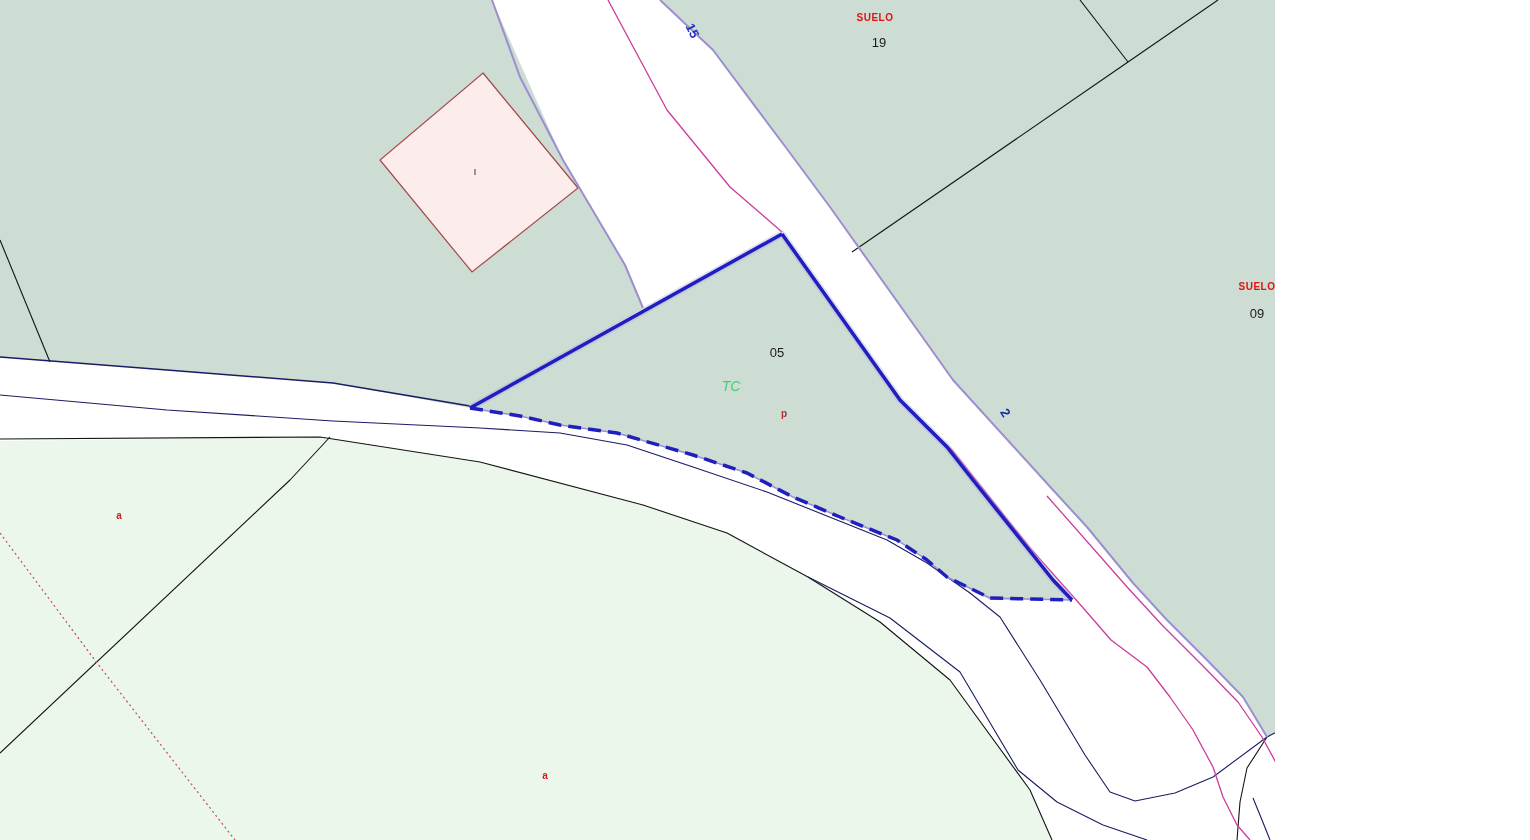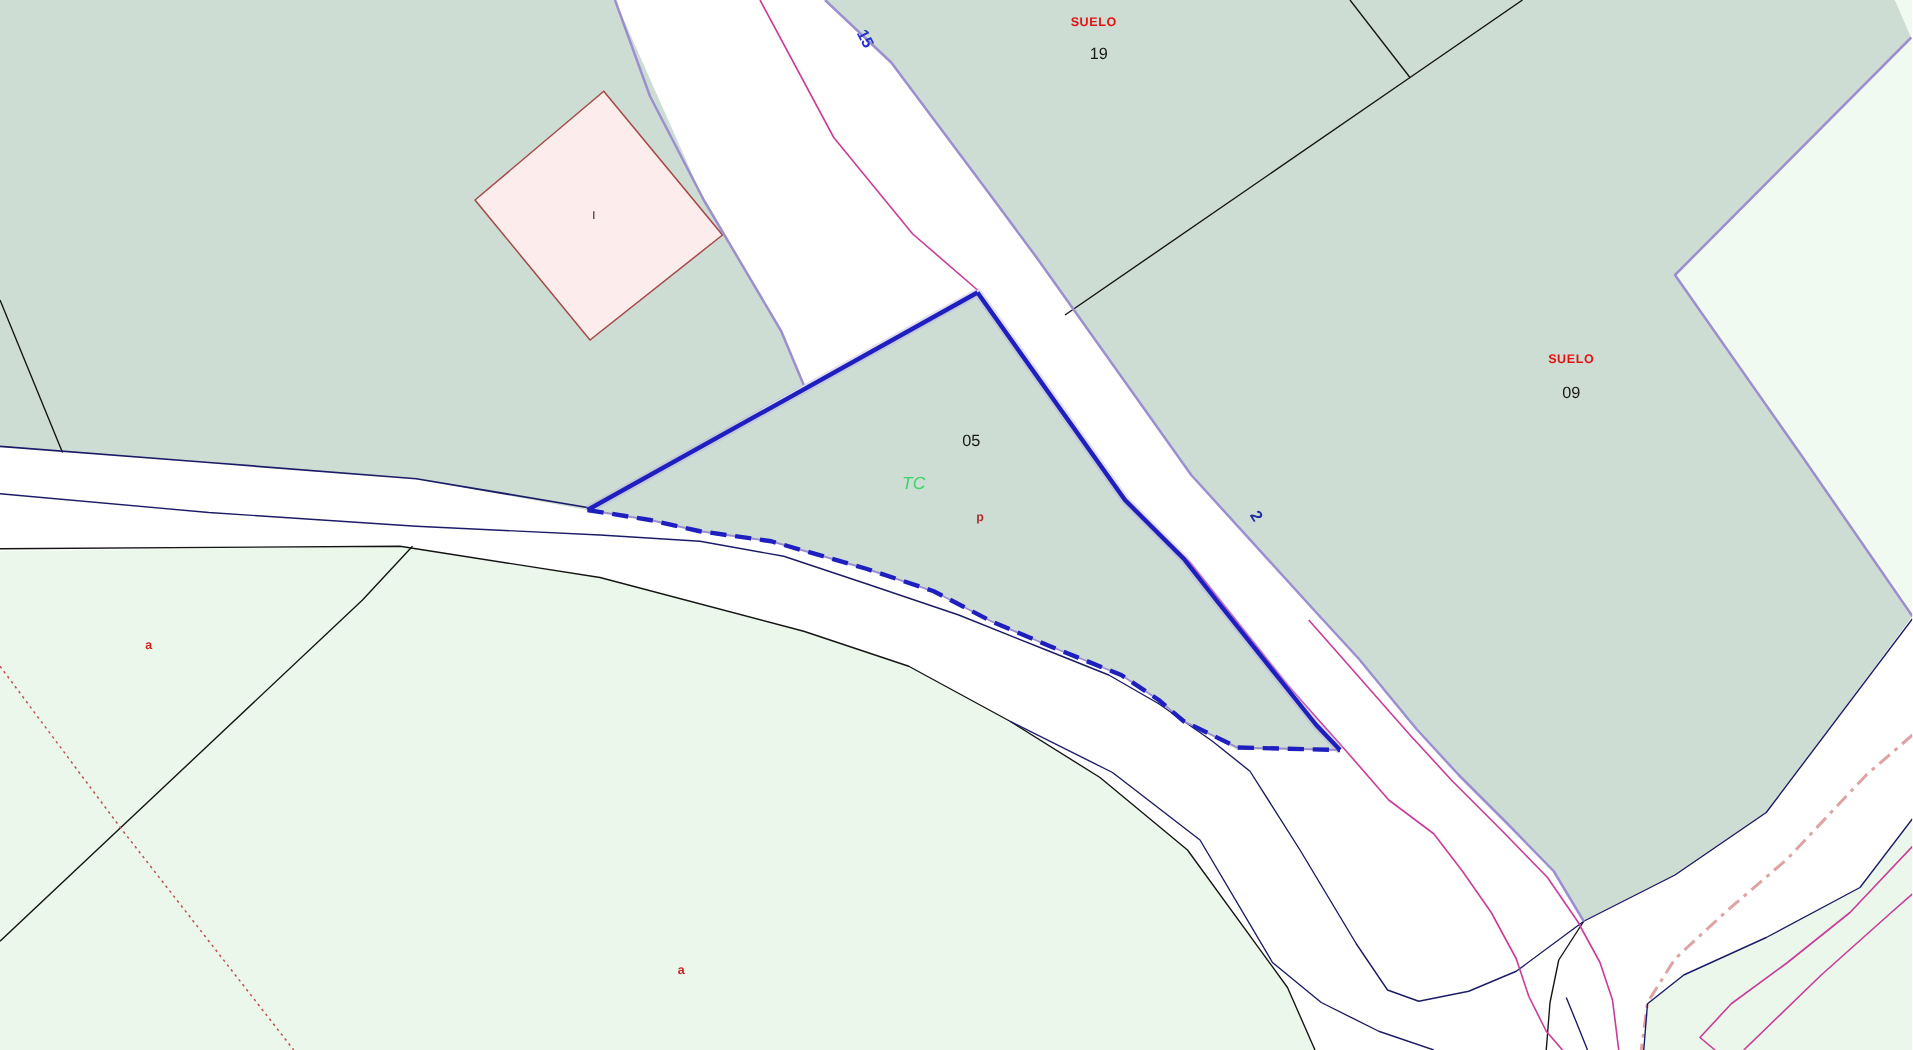--- a/index.html
+++ b/index.html
@@ -1,16 +1,16 @@
 <!DOCTYPE html>
 <html><head>
 <meta charset="utf-8">
 <style>
   html,body{margin:0;padding:0;background:#ffffff;}
-  #stage{position:relative;width:1530px;height:840px;overflow:hidden;background:#ffffff;}
+  #stage{position:relative;width:1275px;height:840px;overflow:hidden;background:#ffffff;}
   svg{display:block;}
   .edge-purple{stroke-width:2;fill:none;stroke-linejoin:round;}
   .magenta{stroke-width:1.3;fill:none;stroke-linejoin:round;}
   .navy{stroke-width:1.4;fill:none;stroke-linejoin:round;}
   .navy-thin{stroke-width:1.1;fill:none;stroke-linejoin:round;}
   .blackline{stroke-width:1.1;fill:none;stroke-linejoin:round;}
   .blue-thick{stroke-width:3.5;fill:none;stroke-linejoin:round;}
   .blue-halo{stroke-width:7;fill:none;opacity:.40;stroke-linejoin:round;}
   .blue-dashed{stroke-width:3.5;fill:none;stroke-dasharray:13 7;stroke-linejoin:round;}
   .purple-thin{stroke-width:1.5;fill:none;}

